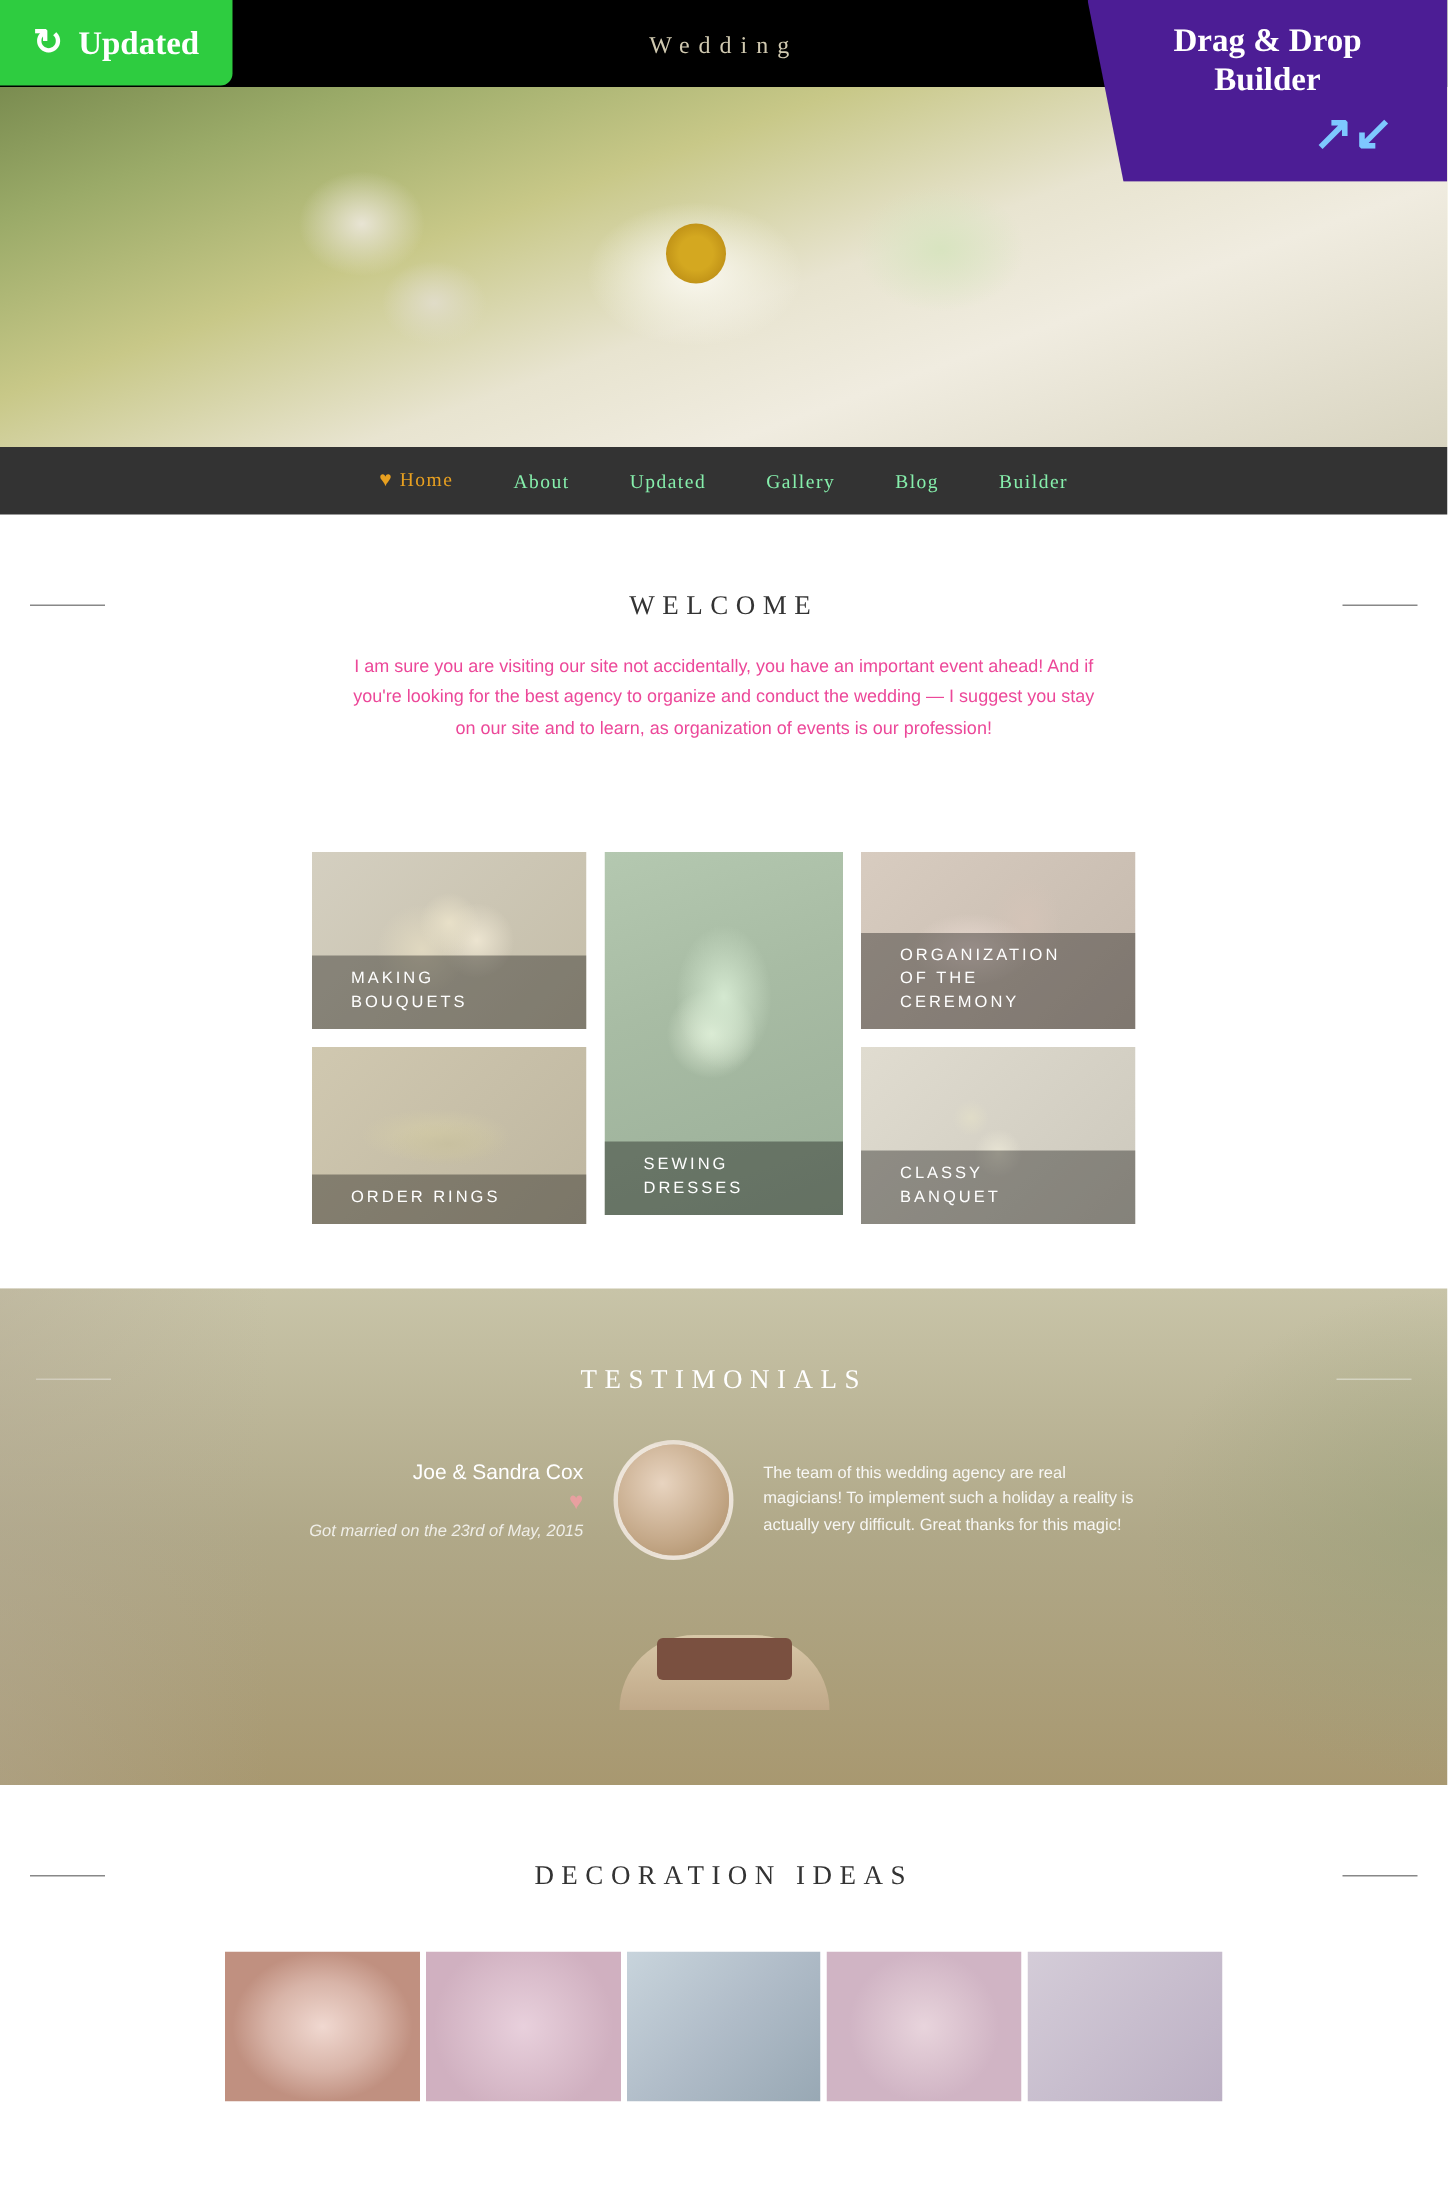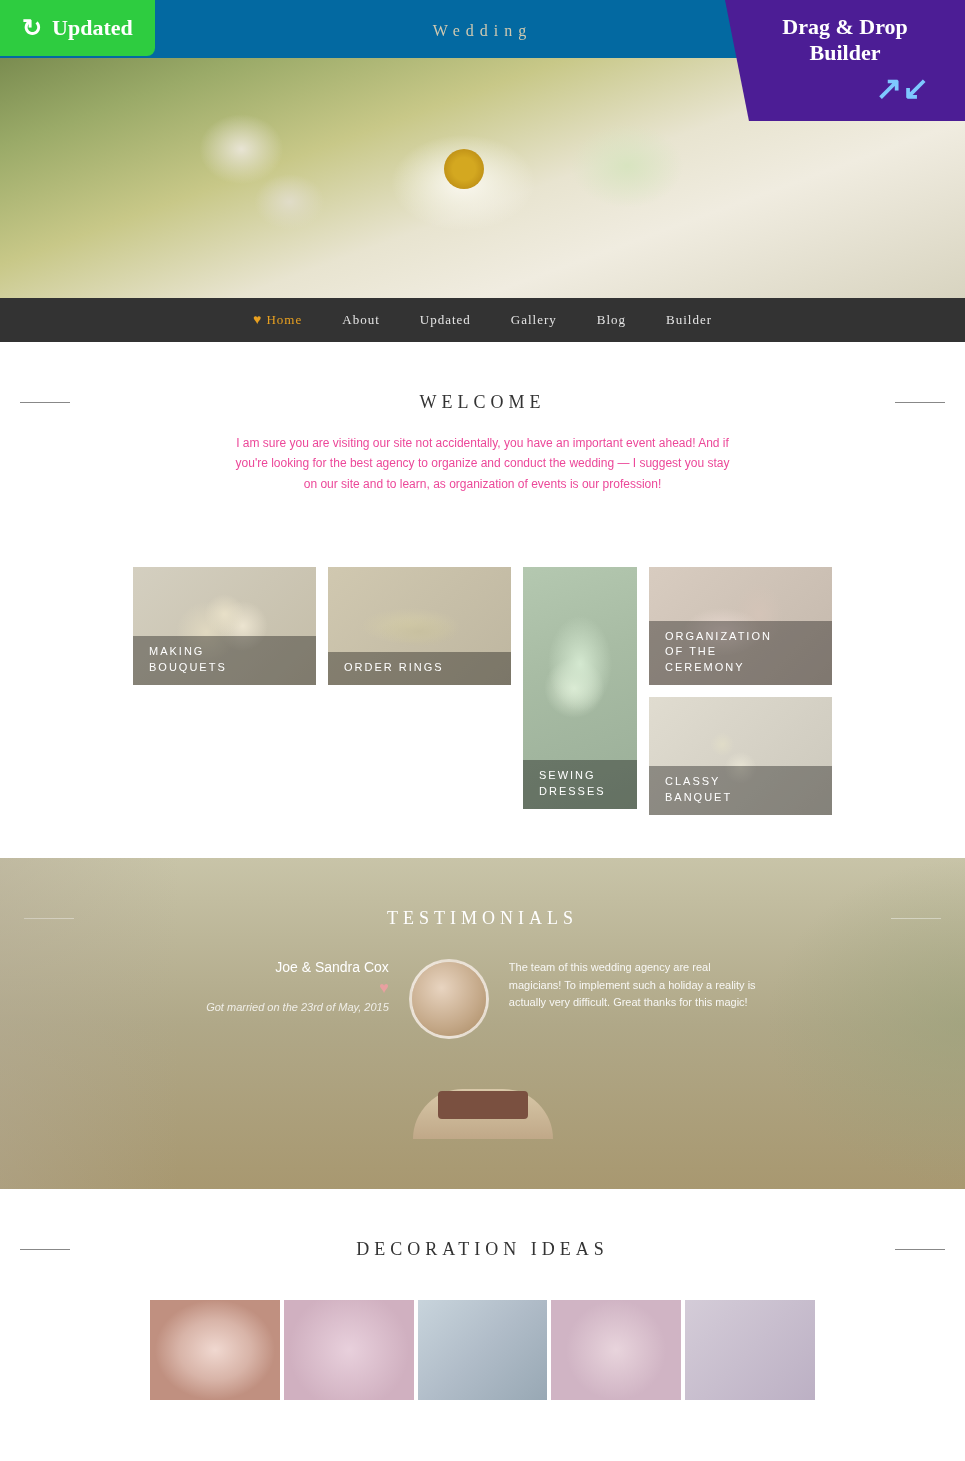--- a/index.html
+++ b/index.html
@@ -44,21 +44,21 @@
       font-size: 32px;
       display: block;
       text-align: right;
       padding-right: 18px;
       margin-top: 2px;
     }
 
     
     .site-header {
       position: relative;
-      background: #0369a1;
+      background: #000000;
       text-align: center;
       padding: 22px 0 18px;
     }
     .site-title {
       font-family: 'Georgia', serif;
       letter-spacing: 6px;
       font-size: 16px;
       color: #d0c9b0;
       font-weight: normal;
     }
@@ -83,21 +83,21 @@
     
     .nav-bar {
       background: #333;
       display: flex;
       justify-content: center;
       align-items: center;
       gap: 40px;
       padding: 14px 0;
     }
     .nav-item {
-      color: #e5e5e5;
+      color: #86efac;
       font-size: 13px;
       letter-spacing: 1px;
       cursor: pointer;
       text-decoration: none;
     }
     .nav-item.active {
       color: #e8a020;
     }
     .nav-home-icon {
       color: #e8a020;
@@ -147,21 +147,21 @@
     .service-card-bg {
       width: 100%;
       height: 100%;
       background-size: cover;
       background-position: center;
     }
     .service-card-overlay {
       position: absolute;
       bottom: 0; left: 0; right: 0;
       background: rgba(0,0,0,0.35);
-      padding: 8px 16px 10px;
+      padding: 8px 26px 10px;
     }
     .service-label {
       color: #fff;
       font-size: 11px;
       letter-spacing: 2px;
       line-height: 1.4;
       font-family: Arial, sans-serif;
     }
 
     
@@ -179,21 +179,21 @@
       position: relative;
     }
     .testimonials-section .section-title {
       color: #fff;
     }
     .testimonials-section .title-line {
       background: rgba(255,255,255,0.5);
     }
     .testimonial-card {
       display: flex;
-      align-items: flex-start;
+      align-items: center;
       justify-content: center;
       gap: 20px;
       margin-top: 30px;
       max-width: 600px;
       margin-left: auto;
       margin-right: auto;
     }
     .testimonial-person {
       text-align: right;
       min-width: 160px;
@@ -394,21 +394,21 @@
     <div class="section-title-row">
       <div class="title-line"></div>
       <h2 class="section-title">WELCOME</h2>
       <div class="title-line"></div>
     </div>
     <p class="welcome-text">I am sure you are visiting our site not accidentally, you have an important event ahead! And if you're looking for the best agency to organize and conduct the wedding — I suggest you stay on our site and to learn, as organization of events is our profession!</p>
   </div>
 
   <div class="services-row">
 
-    <div style="display:flex;flex-direction:row;gap:6px;">
+    <div style="display:flex;flex-direction:column;gap:6px;">
       <div class="service-card">
         <div class="service-card-bg flower-bg"></div>
         <div class="service-card-overlay">
           <div class="service-label">MAKING<br>BOUQUETS</div>
         </div>
       </div>
       <div class="service-card">
         <div class="service-card-bg rings-bg"></div>
         <div class="service-card-overlay">
           <div class="service-label">ORDER RINGS</div>

